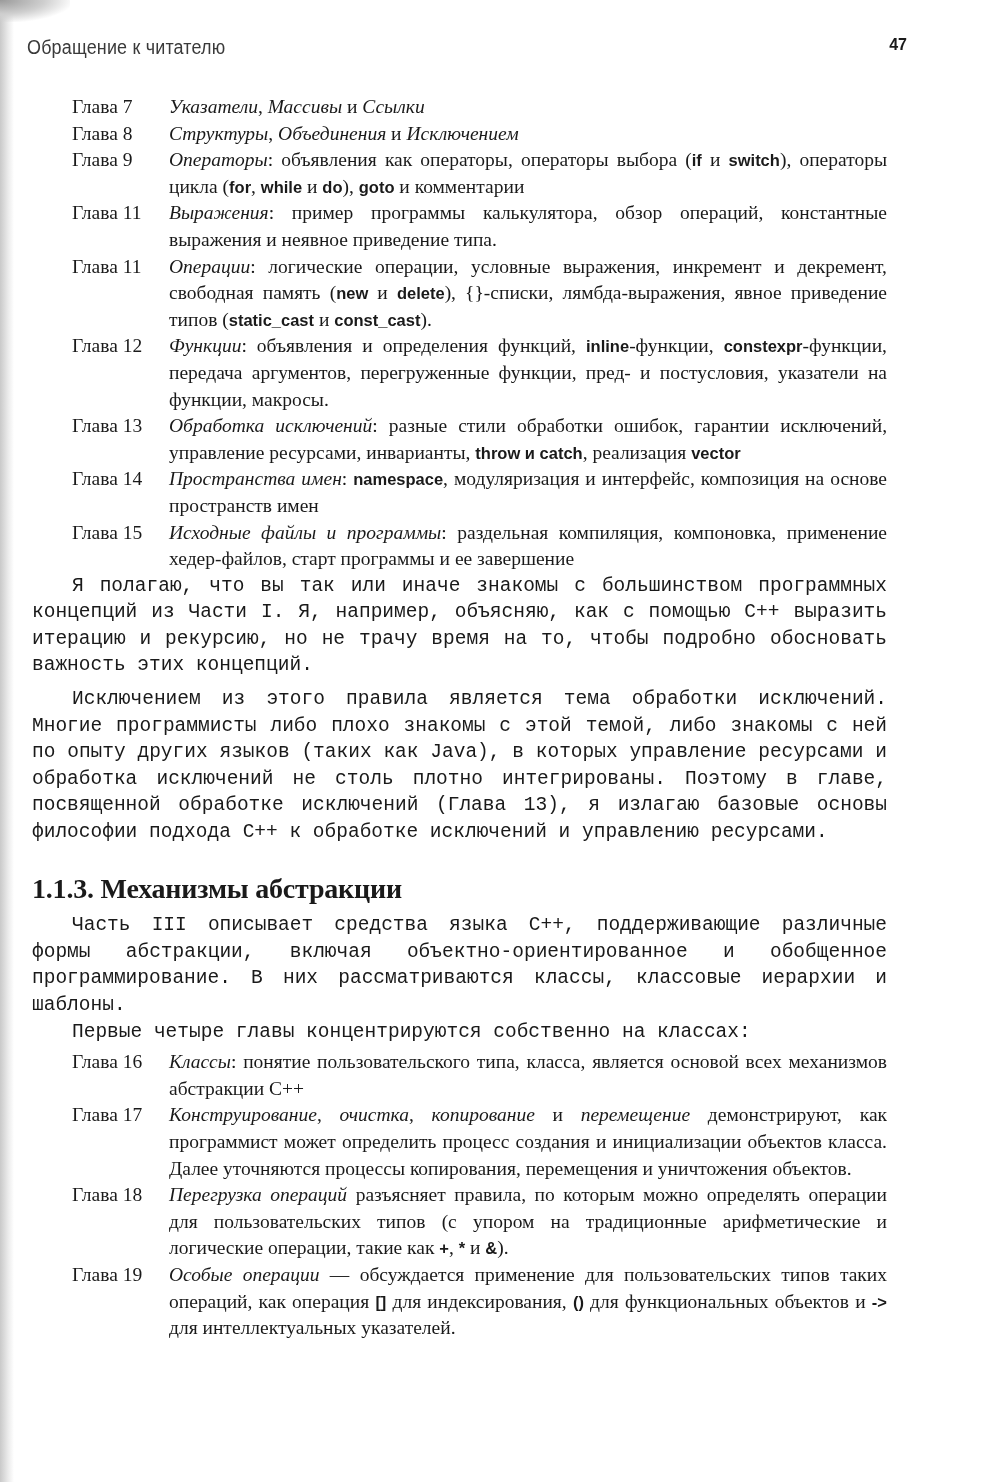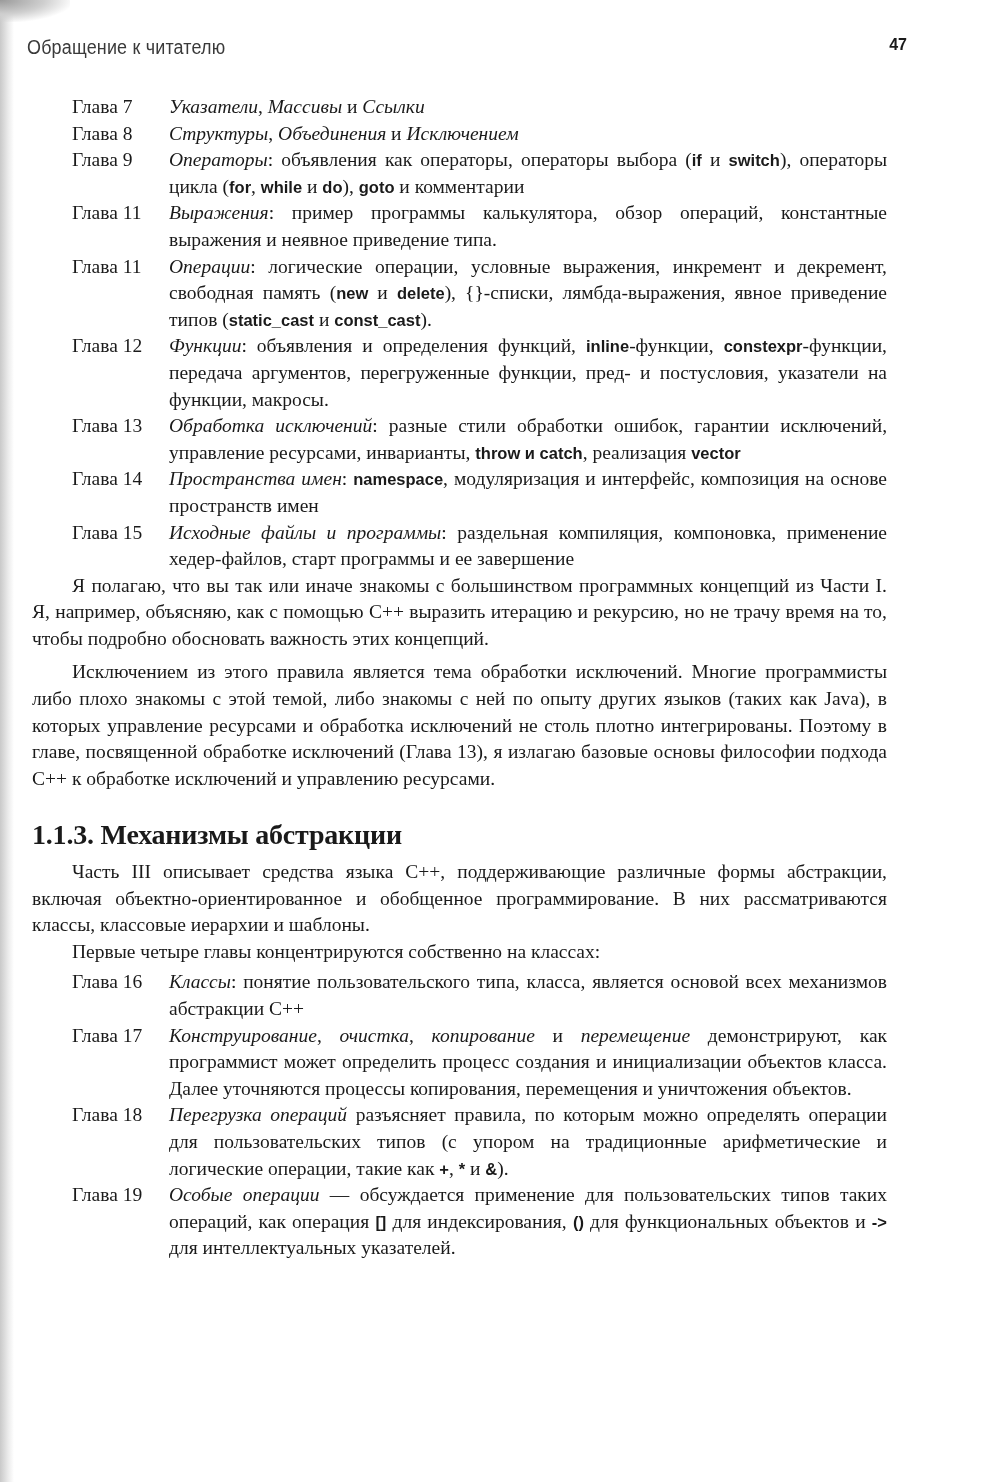--- a/index.html
+++ b/index.html
@@ -26,21 +26,21 @@
   .page-number {
     position:absolute; right:0; top:0;
     font-family:"Liberation Sans", "DejaVu Sans", sans-serif; font-size:16px; font-weight:bold; color:#1a1a1a;
   }
   .content { position:absolute; left:32px; top:94px; width:855px; font-size:19.5px; line-height:26.6px; }
   .ch { display:flex; }
   .ch-label { width:97px; flex:none; padding-left:40px; }
   .ch-text { flex:1; text-align:justify; }
   .em { font-style:italic; }
   .code { font-family:"Liberation Sans", "DejaVu Sans", sans-serif; font-weight:bold; font-size:16.5px; }
-  .para { text-indent:40px; text-align:justify; margin:0; }
+  .para { text-indent:40px; text-align:justify; margin:0;font-family:Liberation Mono, monospace; }
   .para-gap { margin-top:7px; }
   .section-heading { font-size:28px; font-weight:bold; margin:30px 0 10px 0; letter-spacing:-0.2px; }
 </style>
 </head>
 <body>
 
 <div class="scan-shadow"></div>
 <div class="scan-corner"></div>
 
 <div class="running-head">

